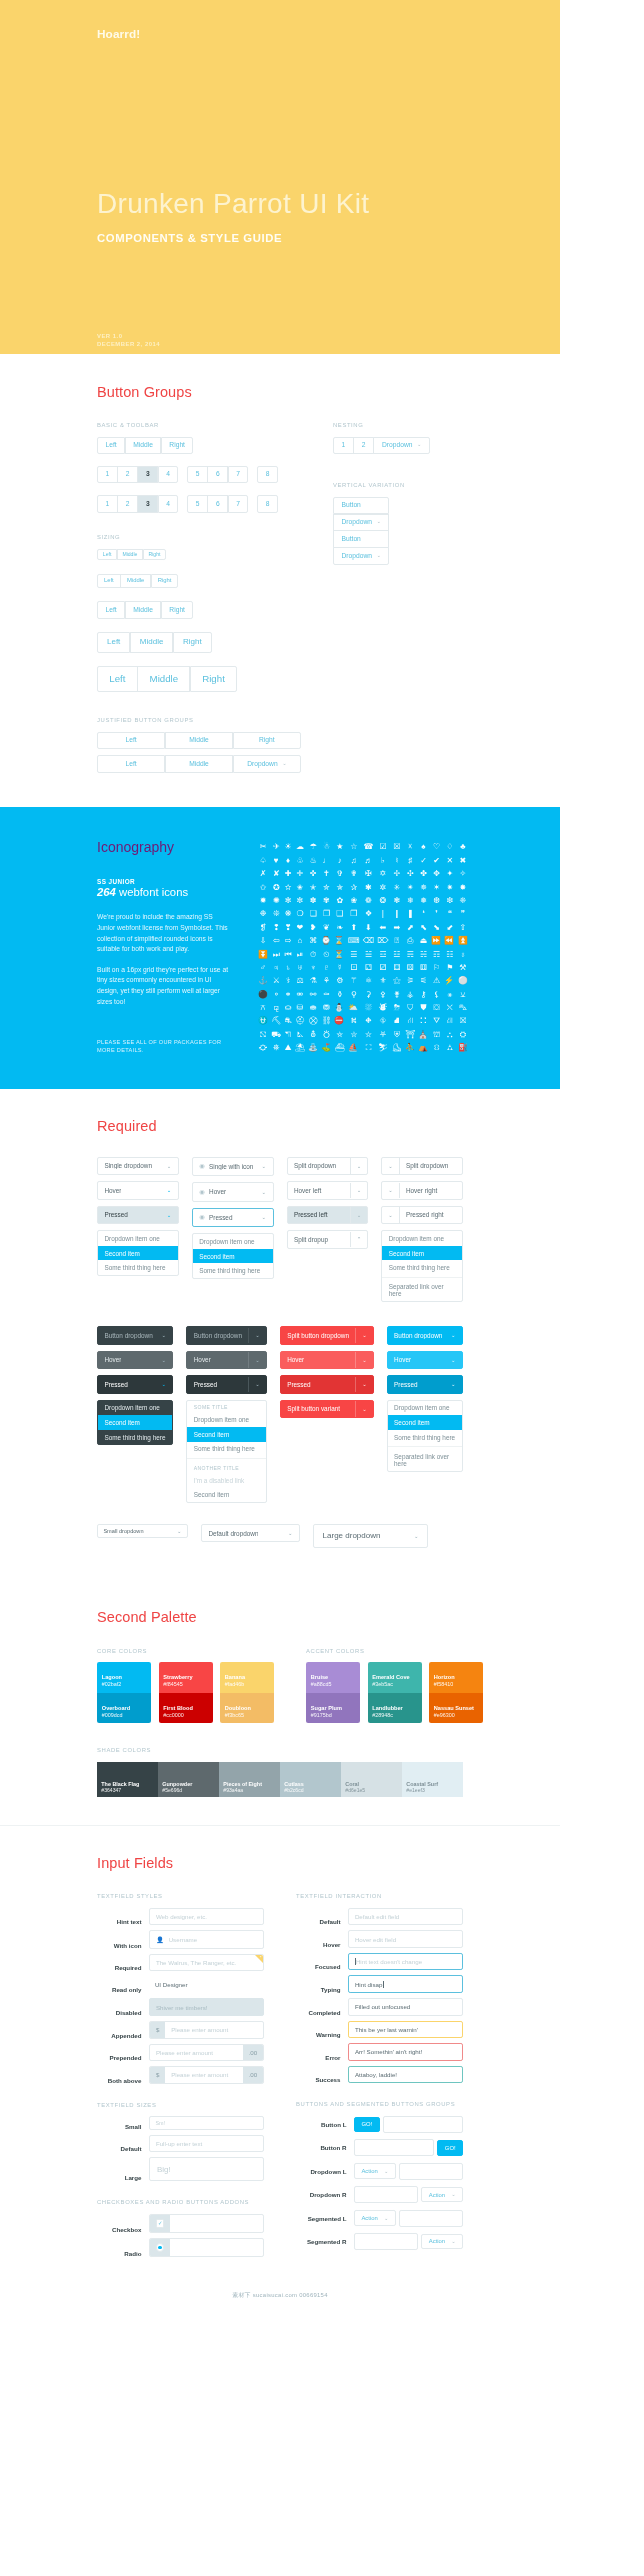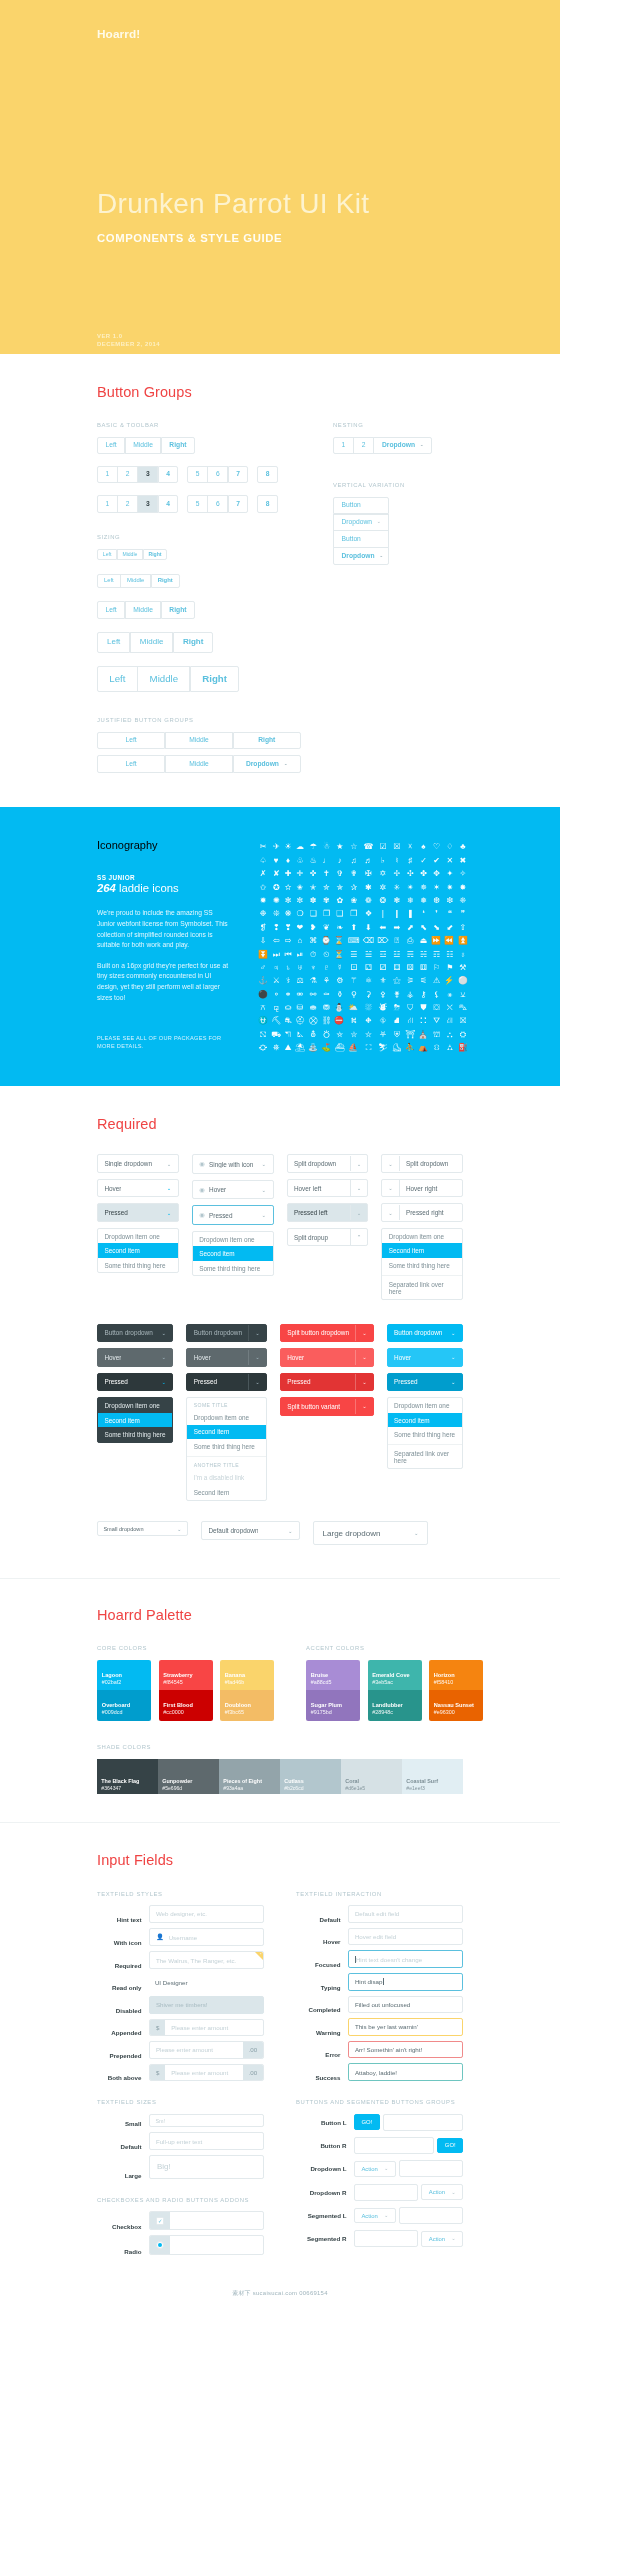--- a/index.html
+++ b/index.html
@@ -49,21 +49,21 @@
 
   .bgroup { display:inline-flex; margin-bottom:5.9px; vertical-align:top; }
   .bgroup + .bgroup { margin-left:5.4px; }
   .btn {
     border:0.5px solid #e2e9ec; background:#fff; color:#5bc0de;
     padding:4.3px 8px; font-size:6.7px; line-height:1;
     font-family:"Liberation Sans", sans-serif; cursor:pointer;
     margin-left:-0.5px; white-space:nowrap;
   }
   .btn:first-child { margin-left:0; border-radius:2.1px 0 0 2.1px; }
-  .btn:last-child { border-radius:0 2.1px 2.1px 0;font-weight:bold; }
+  .btn:last-child { border-radius:0 2.1px 2.1px 0; }
   .bgroup .btn:only-child { border-radius:2.1px; }
   .btn.active { background:#dbe6ea; color:#364347; font-weight:bold; }
   .btn.num { min-width:14.5px; text-align:center; padding-left:4.8px; padding-right:4.8px; }
   .bgroup.sep { margin-left:6.4px; }
 
   
   .sz-xs .btn { padding:2.1px 4.8px; font-size:5.1px; }
   .sz-sm .btn { padding:3.2px 5.9px; font-size:5.9px; }
   .sz-md .btn { padding:4.3px 7.5px; font-size:6.7px; }
   .sz-lg .btn { padding:5.4px 9px; font-size:8px; }
@@ -82,21 +82,21 @@
   .vgroup .btn:first-child { margin-top:0; border-radius:2.1px 2.1px 0 0; }
   .vgroup .btn:last-child { border-radius:0 0 2.1px 2.1px; }
 
   
   .jgroup { display:flex; width:204px; margin-bottom:6.4px; }
   .jgroup .btn { flex:1; text-align:center; }
 
   
   .icono { background:#02baf2; color:#fff; padding:32px 97px 34px; display:flex; gap:27px; }
   .icono-left { width:134px; flex-shrink:0; }
-  .icono h2 { font-size:11px; font-weight:300; margin:0 0 22.5px; color:#000000; }
+  .icono h2 { font-size:14px; font-weight:300; margin:0 0 22.5px; color:#701a75; }
   .icono .ss { font-size:6.4px; font-weight:bold; letter-spacing:0.4px; margin-bottom:1.6px; }
   .icono .count { font-size:11.3px; margin-bottom:14px; color:#fff; font-weight:300; }
   .icono .count b { font-weight:bold;font-style:italic; }
   .icono p { font-size:6.7px; line-height:10.7px; margin:0 0 9.7px; color:#e6f8ff; }
   .icono .foot { font-size:5.6px; letter-spacing:0.3px; line-height:8.6px; margin-top:30px; color:#d8f3ff; }
   .icon-grid {
     flex:1; display:grid; grid-template-columns:repeat(16, 1fr);
     gap:5.4px 3.2px; font-size:8px; line-height:1; color:#fff; align-content:start;
     padding-top:4.3px;
   }
@@ -372,21 +372,21 @@
             </button>
         </div>
       </div>
     </div>
   </div>
 
   <div class="icono">
     <div class="icono-left">
       <h2>Iconography</h2>
       <div class="ss">SS JUNIOR</div>
-      <div class="count"><b>264</b><span> laddie icons</span></div>
+      <div class="count"><b>264</b><span> webfont icons</span></div>
       <p>We're proud to include the amazing SS Junior webfont license from Symbolset. This collection of simplified rounded icons is suitable for both work and play.</p>
       <p>Built on a 16px grid they're perfect for use at tiny sizes commonly encountered in UI design, yet they still perform well at larger sizes too!</p>
       <div class="foot">PLEASE SEE ALL OF OUR PACKAGES FOR MORE DETAILS.</div>
     </div>
     <div class="icon-grid" id="icon-grid">
         <span>✂</span>
         <span>✈</span>
         <span>☀</span>
         <span>☁</span>
         <span>☂</span>
@@ -840,21 +840,21 @@
             <span class="lbl">Large dropdown</span>
             <span class="cv">⌄</span>
           </div>
         </div>
     </div>
   </div>
 
   <div class="hr"></div>
 
   <div class="section pal-sec">
-    <div class="sec-title" style="margin-bottom:22.5px;">Hoarrd Palette</div>
+    <div class="sec-title" style="margin-bottom:22.5px;">Second Palette</div>
     <div class="two-col" style="gap:32px;">
       <div class="col-l">
         <div class="grp-label">CORE COLORS</div>
         <div class="sw-row" id="core-swatches">
             <div class="sw">
               <div class="half" style="background:#02baf2;color:#fff">
                 <div class="nm">Lagoon</div>
                 <div class="hx">#02baf2</div>
               </div>
               <div class="half" style="background:#009dcd;color:#fff">

